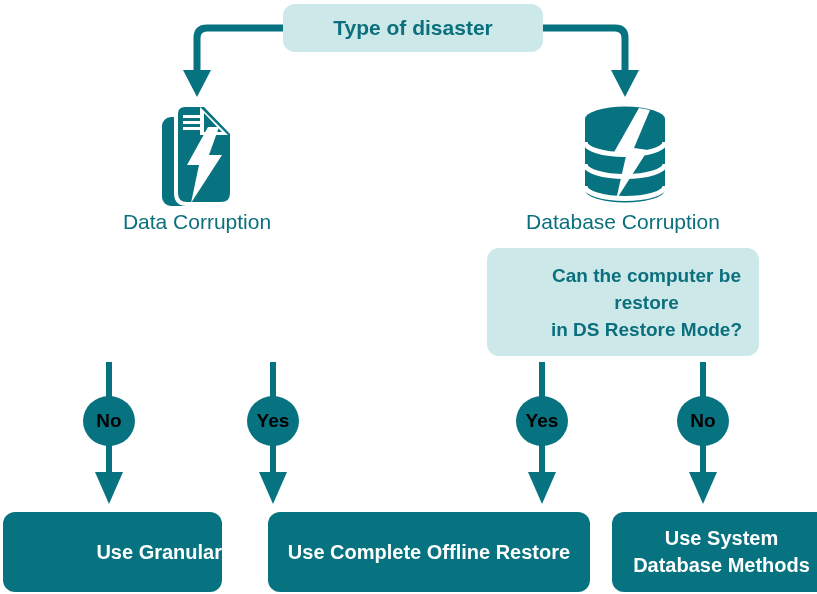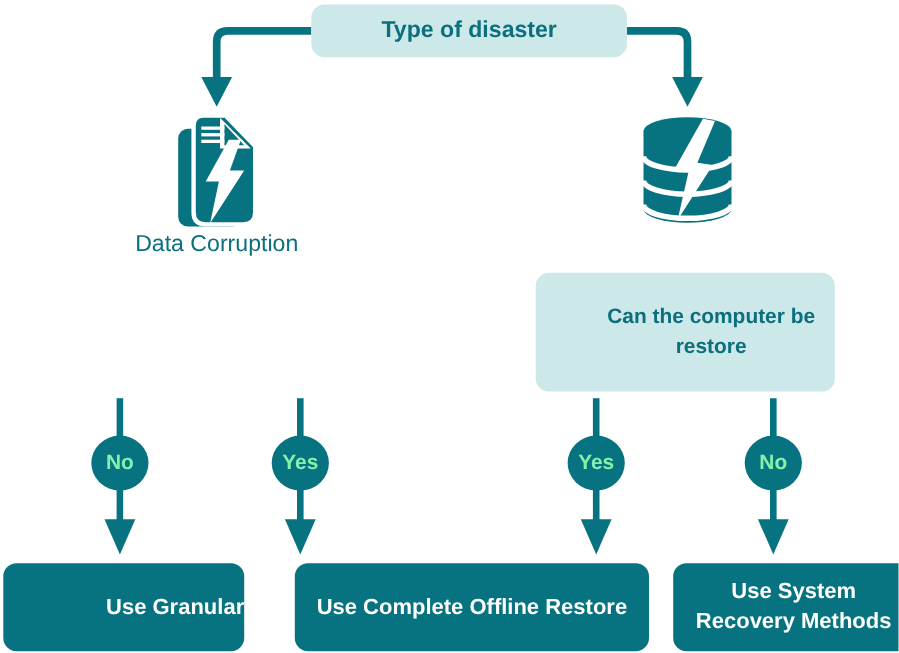--- a/index.html
+++ b/index.html
@@ -36,21 +36,21 @@
   .light {
     background: #cde8e9;
     color: #0b6f7d;
   }
   .dark {
     background: #077380;
     color: #ffffff;
   }
   .title-box {
     left: 283px; top: 4px;
-    width: 287px; height: 48px;
+    width: 260px; height: 48px;
     font-size: 21px;
   }
   .question {
     top: 248px;
     width: 272px; height: 108px;
     font-size: 19px;
     line-height: 27px;
   }
   .q-left  { left: 60px; }
   .q-right { left: 487px; padding-left: 47px; }
@@ -71,21 +71,21 @@
     z-index: 2;
   }
   .icon-doc { left: 158px; top: 103px; width: 78px; height: 105px; }
   .icon-db  { left: 584px; top: 106px; width: 82px; height: 97px; }
   .answer-badge {
     position: absolute;
     top: 396px;
     width: 52px; height: 50px;
     border-radius: 50%;
     background: #077380;
-    color: #86efac;
+    color: #000000;
     font-weight: bold;
     font-size: 19px;
     display: flex;
     align-items: center;
     justify-content: center;
     z-index: 3;
   }
   .a1 { left: 83px; }
   .a2 { left: 247px; }
   .a3 { left: 516px; }
@@ -147,35 +147,37 @@
       <path d="M1 13 V84 A40 12.5 0 0 0 81 84 V13 Z" fill="#077380"></path>
       <ellipse cx="41" cy="13" rx="40" ry="12.5" fill="#077380"></ellipse>
       <path d="M1 36 A40 12.5 0 0 0 81 36" stroke="#ffffff" stroke-width="5" fill="none"></path>
       <path d="M1 58 A40 12.5 0 0 0 81 58" stroke="#ffffff" stroke-width="5" fill="none"></path>
       <path d="M1 80 A40 12.5 0 0 0 81 80" stroke="#ffffff" stroke-width="5" fill="none"></path>
       <polygon points="55,2 29,48 42,50 32,94 64,44 50,42 66,4" fill="#ffffff"></polygon>
     </svg>
   </div>
 
   <div class="branch-label bl-left">Data Corruption</div>
+  <div class="branch-label bl-right">Database Corruption</div>
 
   <div class="node light question q-right">
     <div>Can the computer be</div>
     <div>restore</div>
+    <div>in DS Restore Mode?</div>
   </div>
 
   <div class="answer-badge a1">No</div>
   <div class="answer-badge a2">Yes</div>
   <div class="answer-badge a3">Yes</div>
   <div class="answer-badge a4">No</div>
 
   <div class="node dark outcome o1">
     <div>Use Granular</div>
   </div>
   <div class="node dark outcome o2">
     <div>Use Complete Offline Restore</div>
   </div>
   <div class="node dark outcome o3">
     <div>Use System</div>
-    <div>Recovery Methods</div>
+    <div>Database Methods</div>
   </div>
 
 </div>
 
 </body></html>

